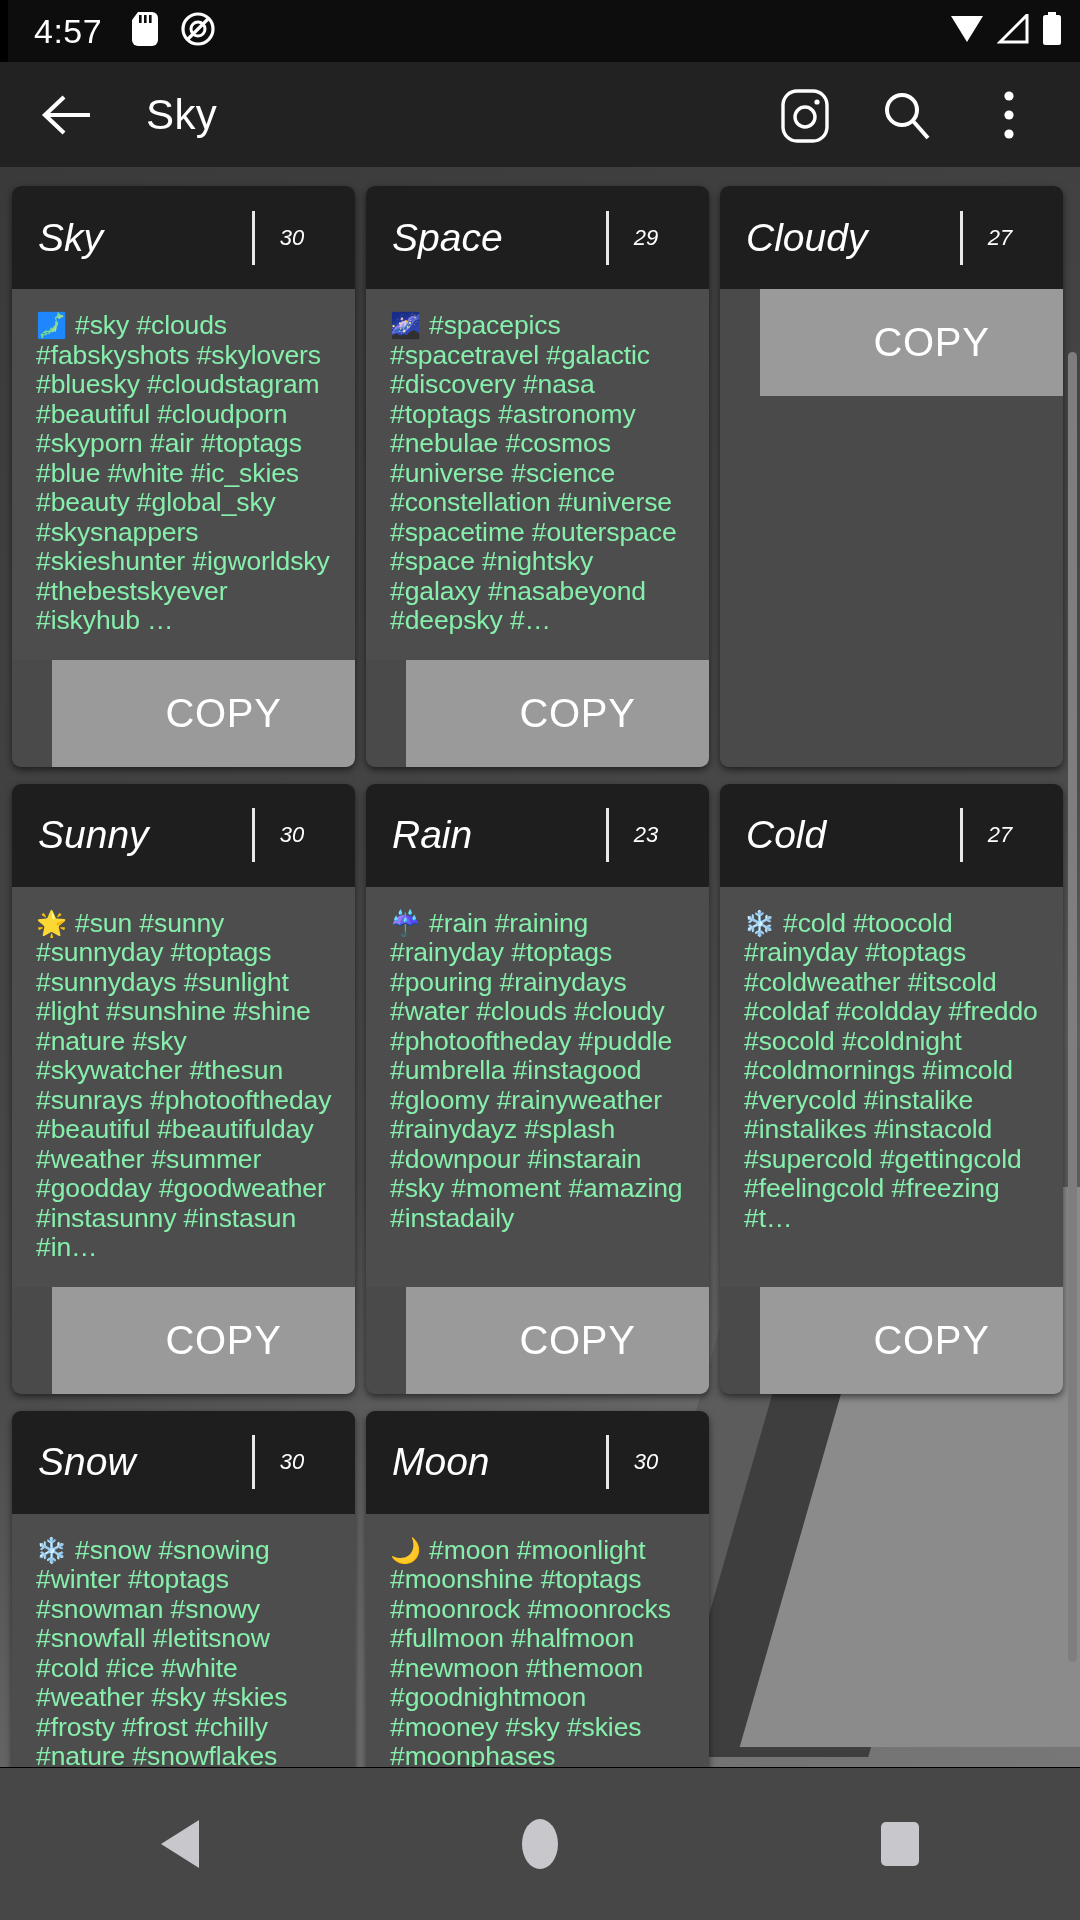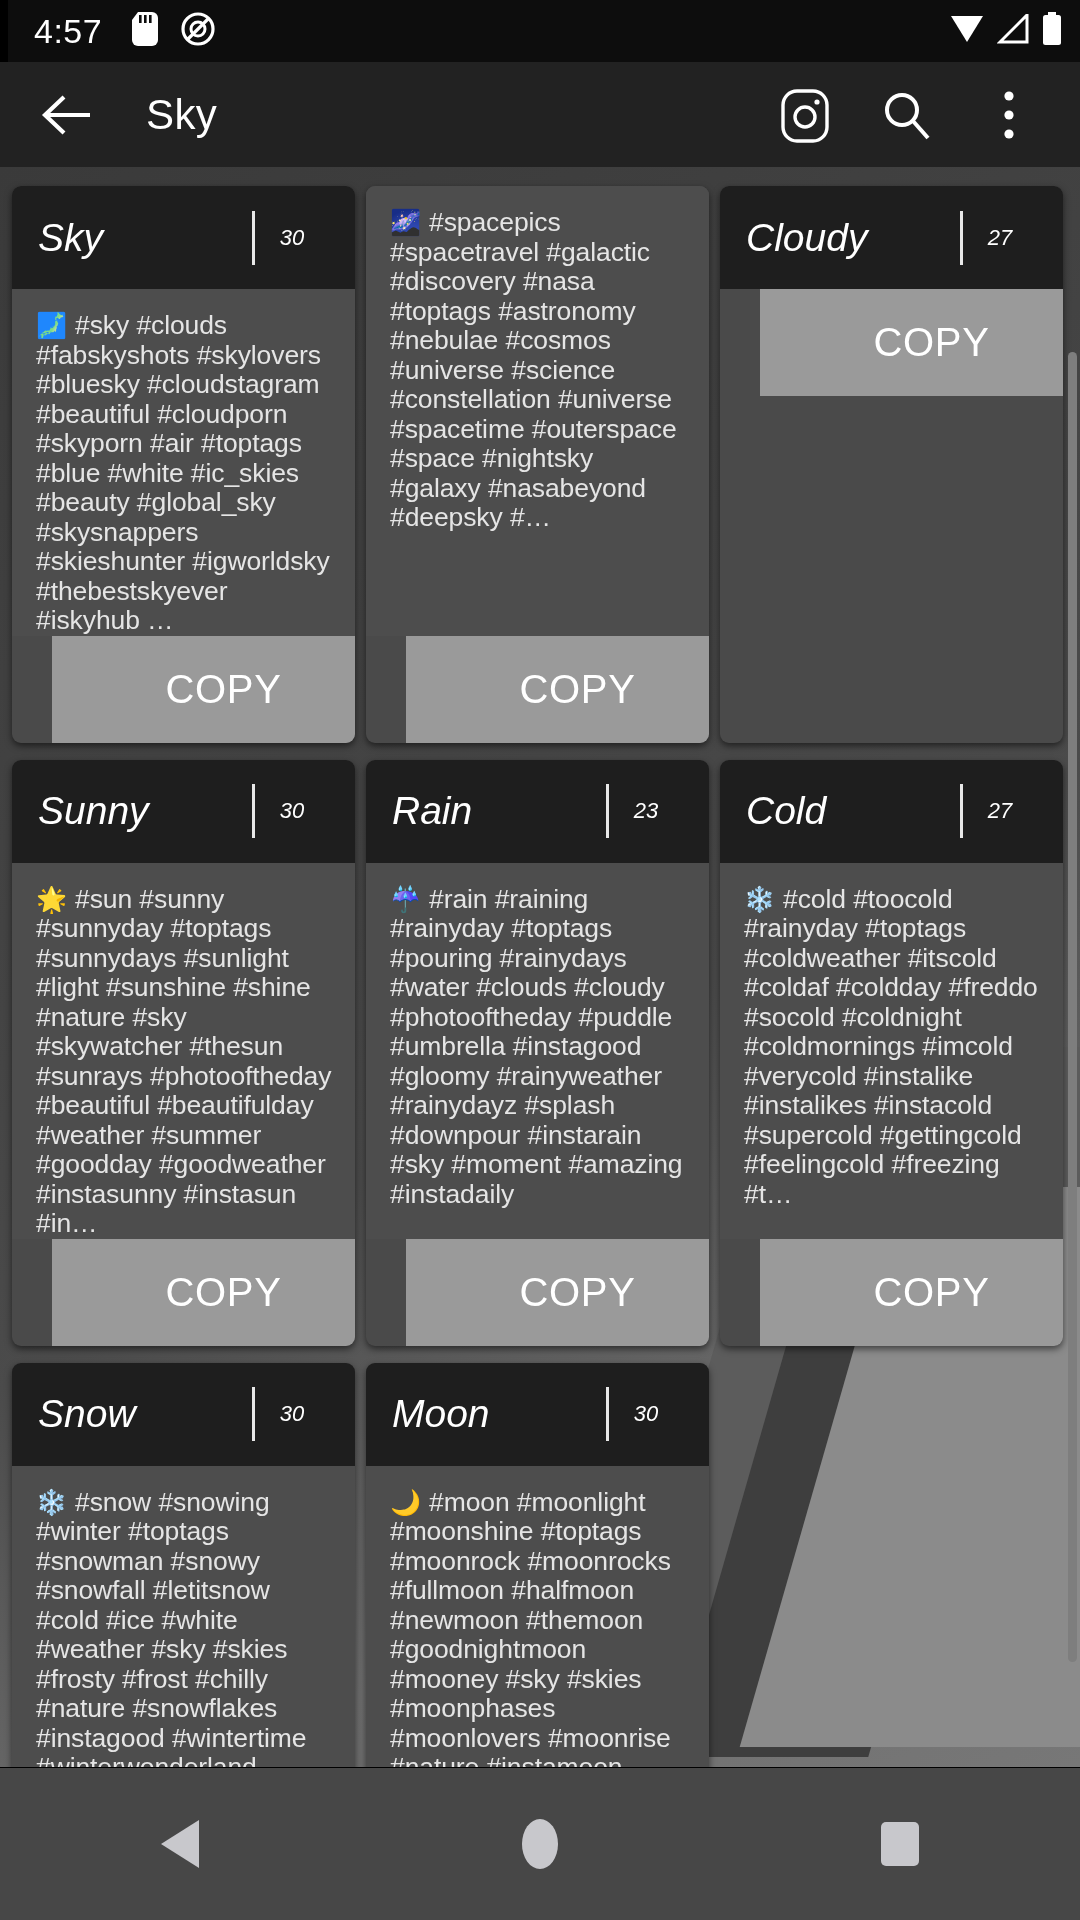--- a/index.html
+++ b/index.html
@@ -85,22 +85,22 @@
   }
   .card-divider{
     width:3px; height:54px; background:#e8e8e8; margin:0 0 0 8px;
   }
   .card-count{
     color:#ffffff; font-size:22px; font-style:italic;
     width:74px; text-align:center;
   }
   .card-body{
     background:#4d4d4d;
-    padding:22px 20px 0 24px;
-    color:#e5e5e5;
+    padding:22px 20px 24px 24px;
+    color:#86efac;
     font-size:26.5px;
     line-height:29.5px;
     letter-spacing:-.1px;
     word-break:break-word;
     flex:1 1 auto;
     min-height:258px;
   }
   .tag-emoji{ font-size:25px; margin-right:8px; }
   .copy-btn{
     background:#9a9a9a;
@@ -227,20 +227,25 @@
       <div class="card">
         <div class="card-head">
           <div class="card-title">Sky</div>
           <div class="card-divider"></div>
           <div class="card-count">30</div>
         </div>
         <div class="card-body"><span class="tag-emoji">🗾</span><span>#sky #clouds #fabskyshots #skylovers #bluesky #cloudstagram #beautiful #cloudporn #skyporn #air #toptags #blue #white #ic_skies #beauty #global_sky #skysnappers #skieshunter #igworldsky #thebestskyever #iskyhub …</span></div>
         <button class="copy-btn">COPY</button>
       </div>
       <div class="card">
+        <div class="card-head">
+          <div class="card-title">Space</div>
+          <div class="card-divider"></div>
+          <div class="card-count">29</div>
+        </div>
         <div class="card-body"><span class="tag-emoji">🌌</span><span>#spacepics #spacetravel #galactic #discovery #nasa #toptags #astronomy #nebulae #cosmos #universe #science #constellation #universe #spacetime #outerspace #space #nightsky #galaxy #nasabeyond #deepsky #…</span></div>
         <button class="copy-btn">COPY</button>
       </div>
       <div class="card">
         <div class="card-head">
           <div class="card-title">Cloudy</div>
           <div class="card-divider"></div>
           <div class="card-count">27</div>
         </div>
         <button class="copy-btn">COPY</button>

